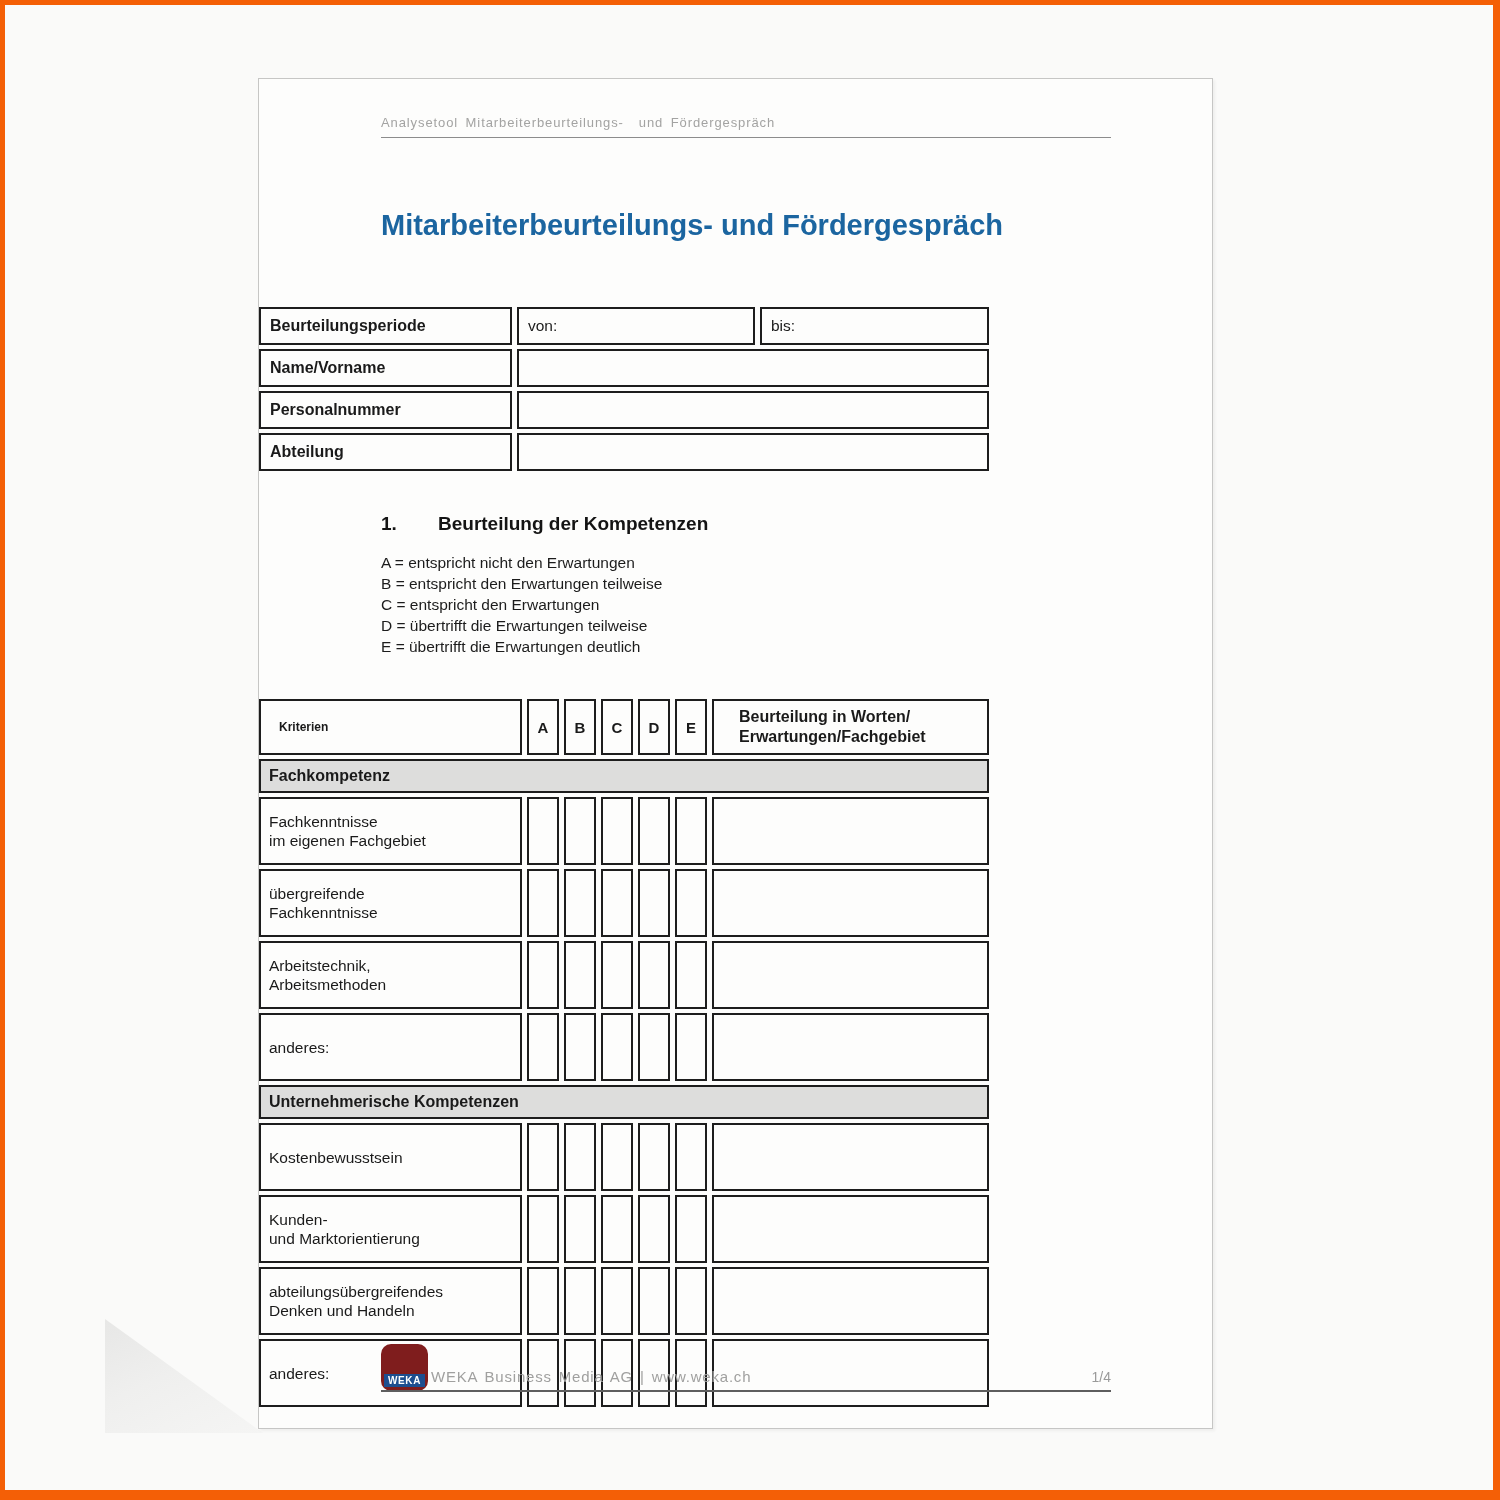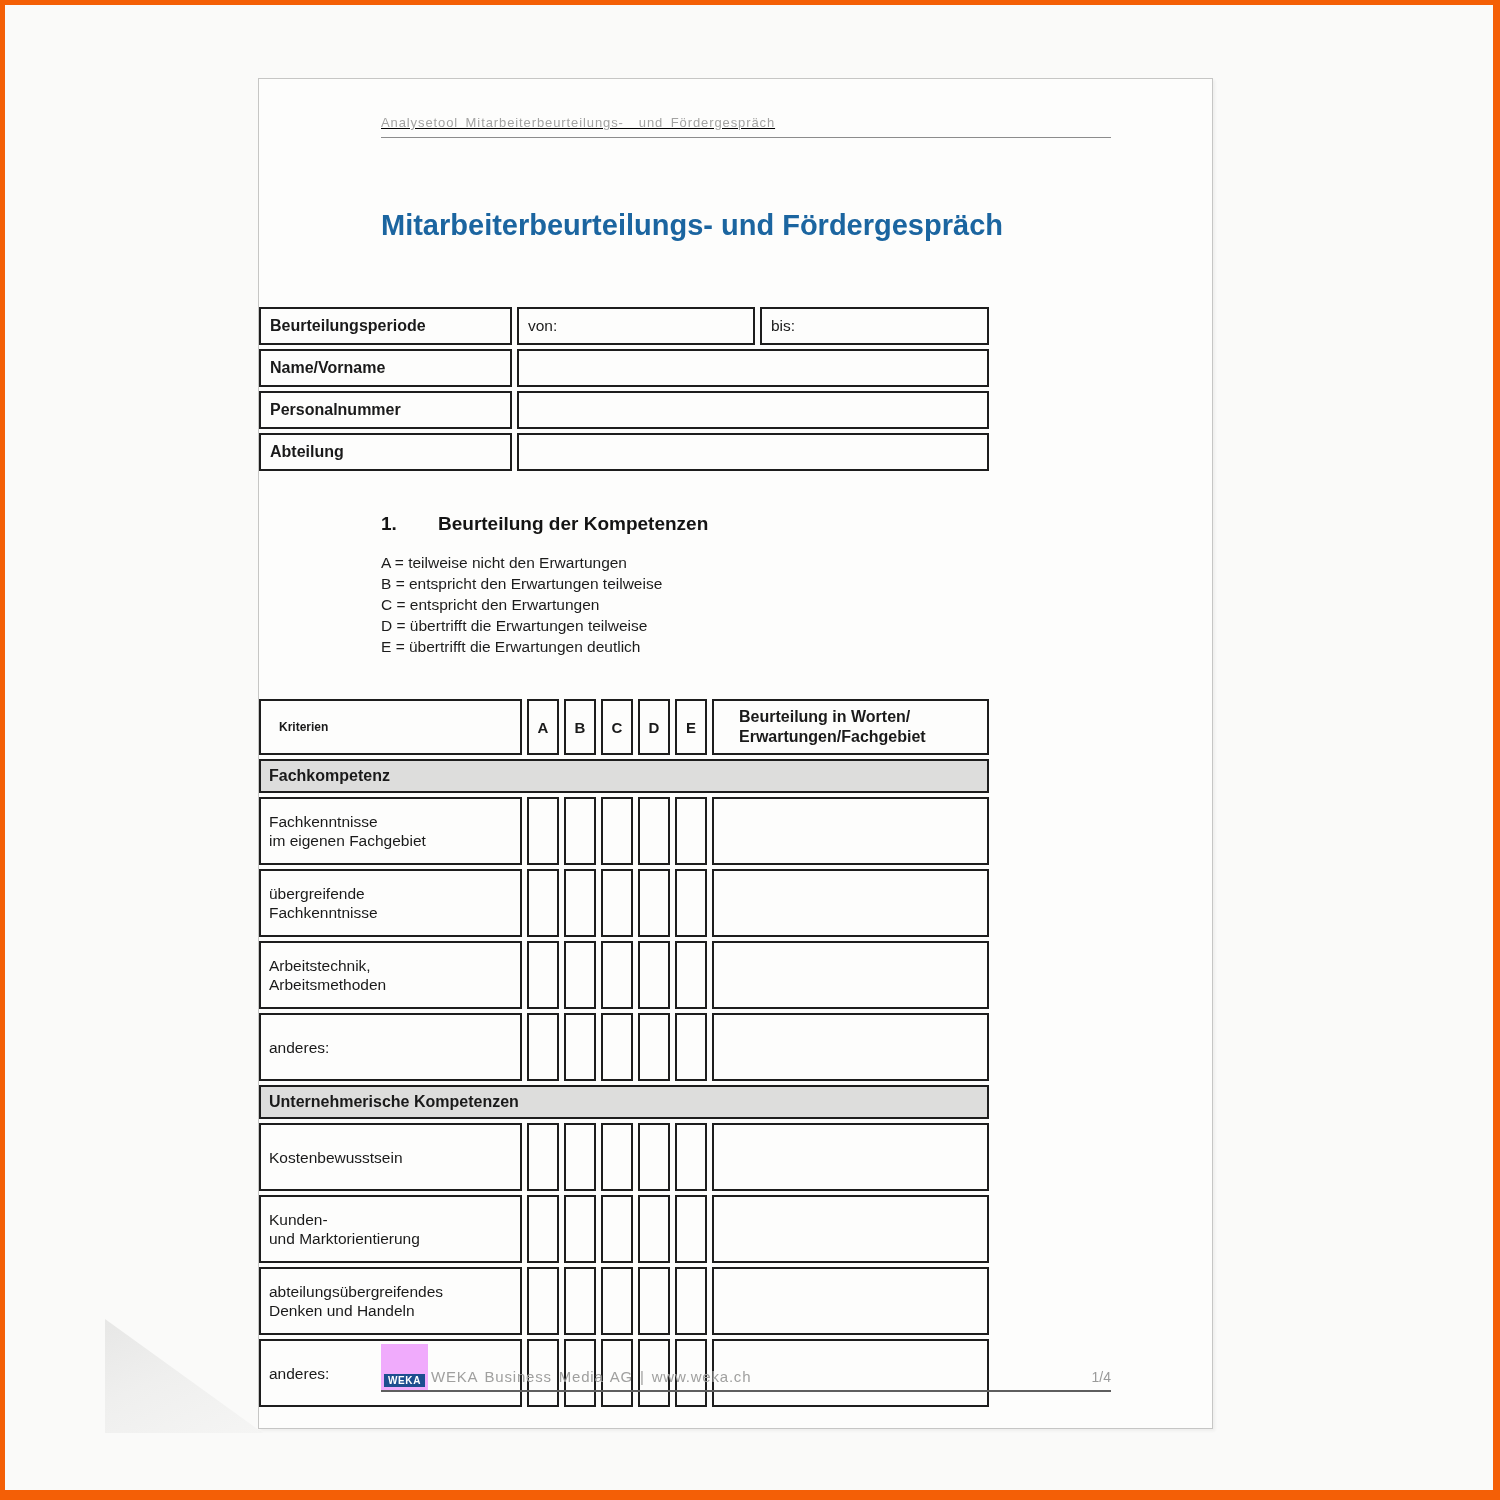--- a/index.html
+++ b/index.html
@@ -34,21 +34,20 @@
     background: #fdfdfc;
     border: 1px solid #c6c6c5;
     box-shadow: 2px 2px 3px rgba(0,0,0,0.05);
   }
   .block { position: absolute; left: 122px; width: 730px; }
 
   .doc-header {
     top: 36px;
     padding-bottom: 7px;
     border-bottom: 1px solid #8c8c8c;
-    text-decoration: underline;
   }
   .doc-header-text {
     font-size: 13px; color: #a3a3a2;
     letter-spacing: 0.9px; word-spacing: 3px;
     white-space: pre;
   }
 
   .doc-title {
     top: 130px;
     font-size: 29px; font-weight: bold;
@@ -85,21 +84,21 @@
   }
   .data-row td { height: 56px; }
   .data-row .crit-label {
     font-weight: normal; font-size: 15.5px; line-height: 19px;
     vertical-align: middle; padding: 4px 6px 4px 8px;
   }
 
   .doc-footer { top: 1265px; height: 47px; }
   .weka-logo {
     position: absolute; left: 0; top: 0;
-    width: 47px; height: 47px; background: #f0abfc;
+    width: 47px; height: 47px; background: #7f1d1d; border-radius: 10px;
   }
   .weka-logo span {
     position: absolute; left: 3px; right: 3px; bottom: 4px;
     background: #1d4e8f; color: #ffffff;
     font-size: 10px; font-weight: bold; letter-spacing: 0.6px;
     text-align: center; padding: 1px 0;
   }
   .footer-text {
     position: absolute; left: 50px; bottom: 6px;
     font-size: 15px; color: #a0a09f;
@@ -147,21 +146,21 @@
       </tr>
     </tbody>
       </table>
 
     <div class="block section-heading">
       <span class="section-number">1.</span>
       <span>Beurteilung der Kompetenzen</span>
     </div>
 
     <div class="block legend">
-      <div>A = teilweise nicht den Erwartungen</div>
+      <div>A = entspricht nicht den Erwartungen</div>
       <div>B = entspricht den Erwartungen teilweise</div>
       <div>C = entspricht den Erwartungen</div>
       <div>D = übertrifft die Erwartungen teilweise</div>
       <div>E = übertrifft die Erwartungen deutlich</div>
     </div>
 
     <table class="criteria-table">
       <tbody>
           <tr class="hdr">
         <td class="crit-label">Kriterien</td>

